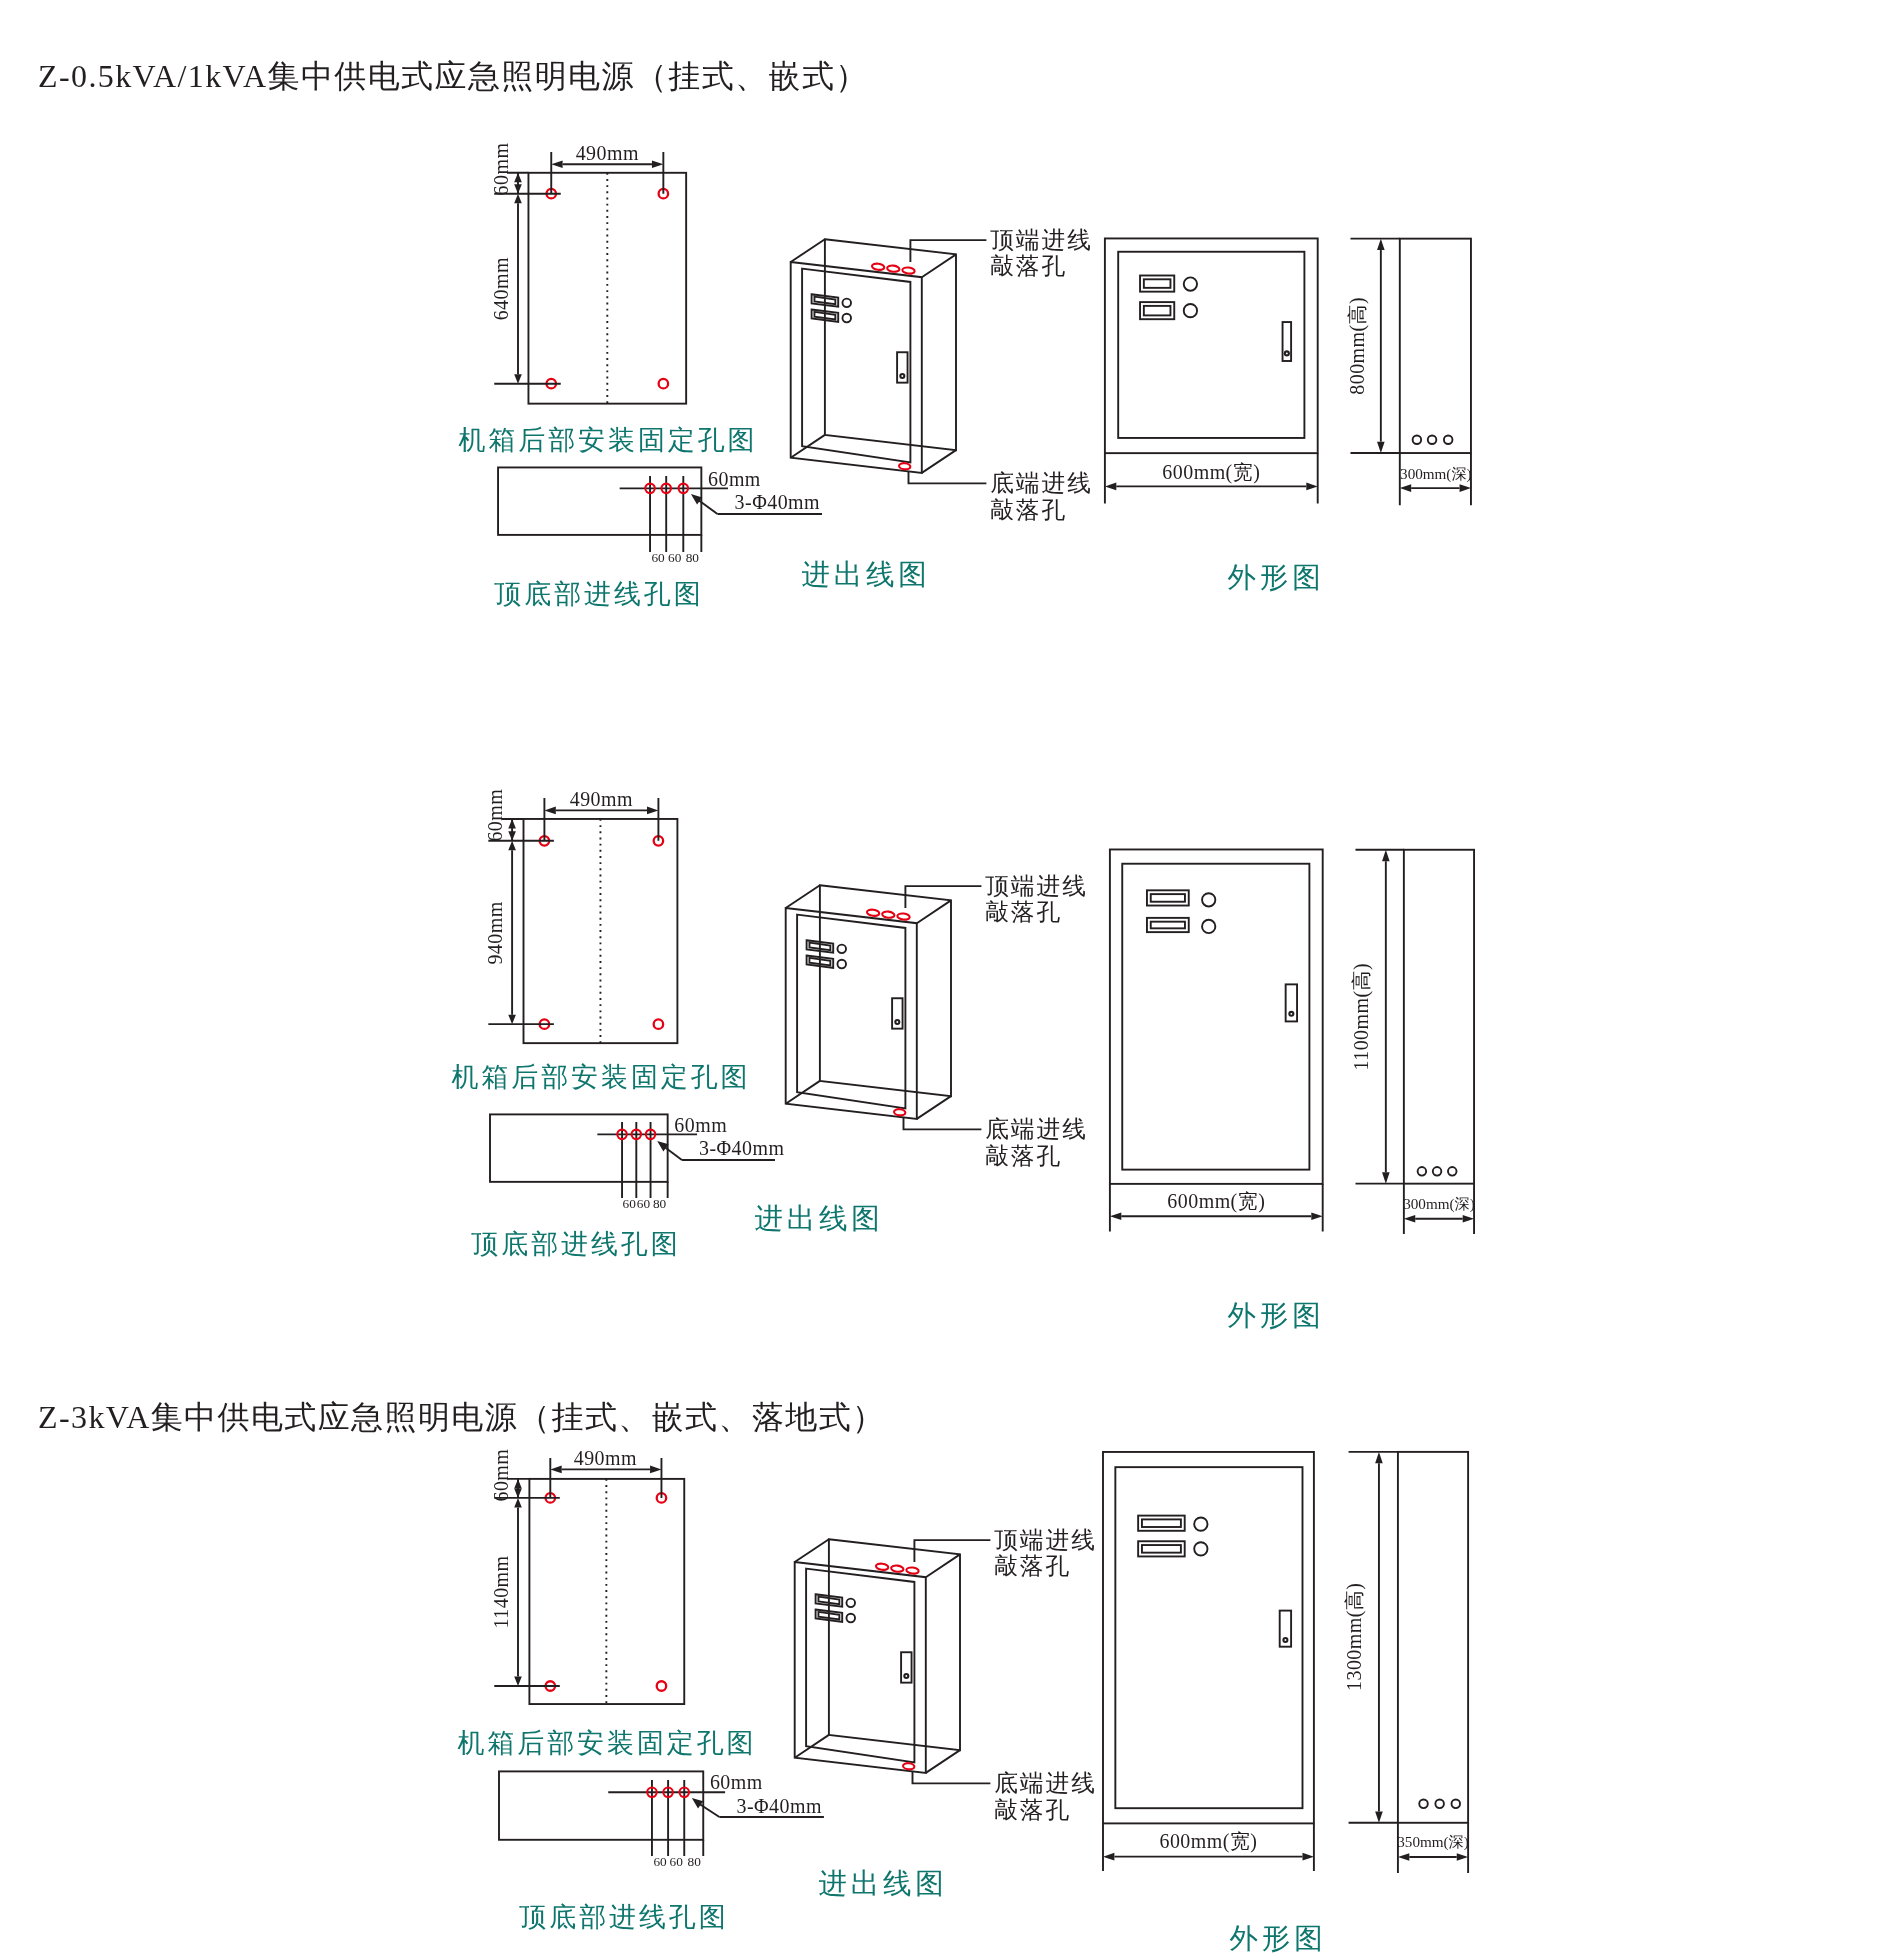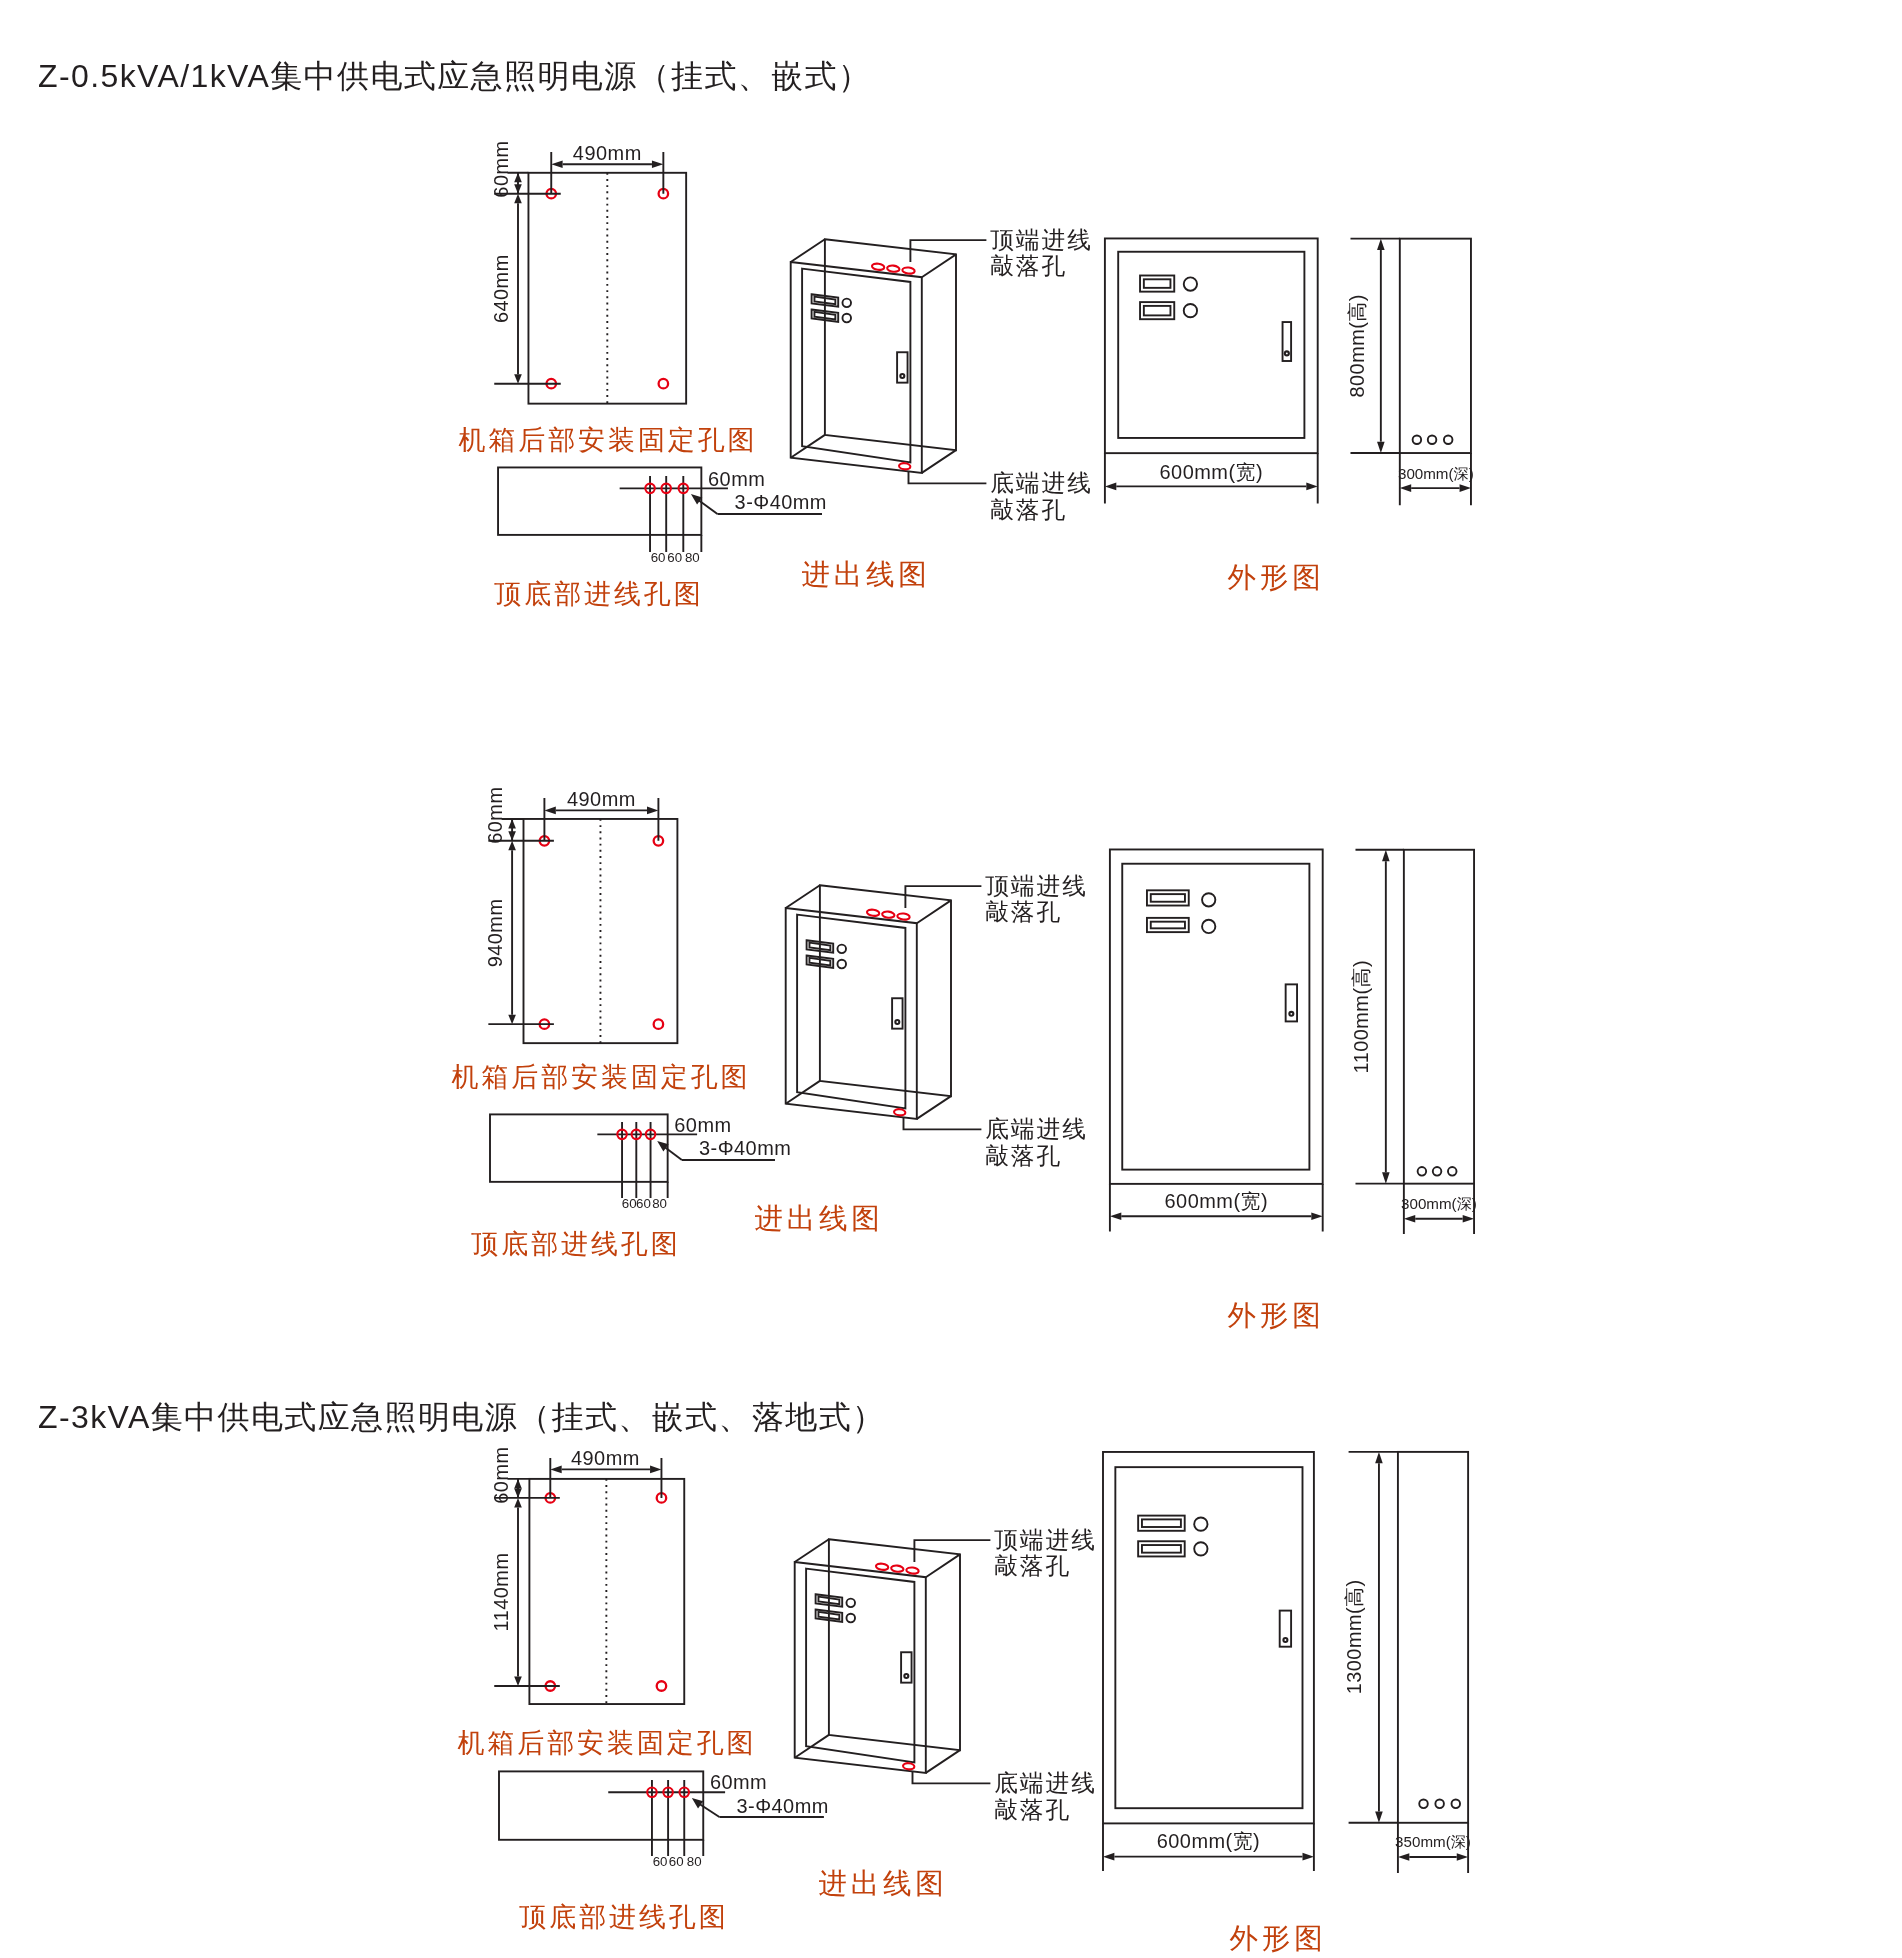--- a/index.html
+++ b/index.html
@@ -1,22 +1,22 @@
 <!DOCTYPE html>
 <html style="font-size:15px"><head>
 <meta charset="utf-8">
 <style>
   * { margin:0; padding:0; box-sizing:border-box; }
   html,body { background:#ffffff; }
   #canvas { position:relative; width:1652px; height:1958px; background:#ffffff;
-            font-family:Liberation Sans, sans-serif; color:#231f20; overflow:hidden; }
+            font-family:Liberation Serif, serif; color:#231f20; overflow:hidden; }
   .title { position:absolute; left:38px; font-size:32px; letter-spacing:1.4px;
            white-space:nowrap; color:#231f20; }
   .caption { position:absolute; transform:translateX(-50%); font-size:27px;
-             letter-spacing:2.9px; white-space:nowrap; color:#c2410c; }
+             letter-spacing:2.9px; white-space:nowrap; color:#0f766e; }
   .caption.lg { font-size:28.5px; letter-spacing:3.8px;margin-top:43px; }
   svg.diag { position:absolute; overflow:visible; }
   .ln  { stroke:#231f20; stroke-width:2; fill:none; }
   .red { stroke:#e60013; fill:none; }
   text { fill:#231f20; stroke:none; }
   .dim   { font-size:21px; letter-spacing:0.5px; }
   .dimsm { font-size:16px; }
   .tick  { font-size:14px; }
   .cjklbl{ font-size:25px; letter-spacing:2px; }
 </style>

